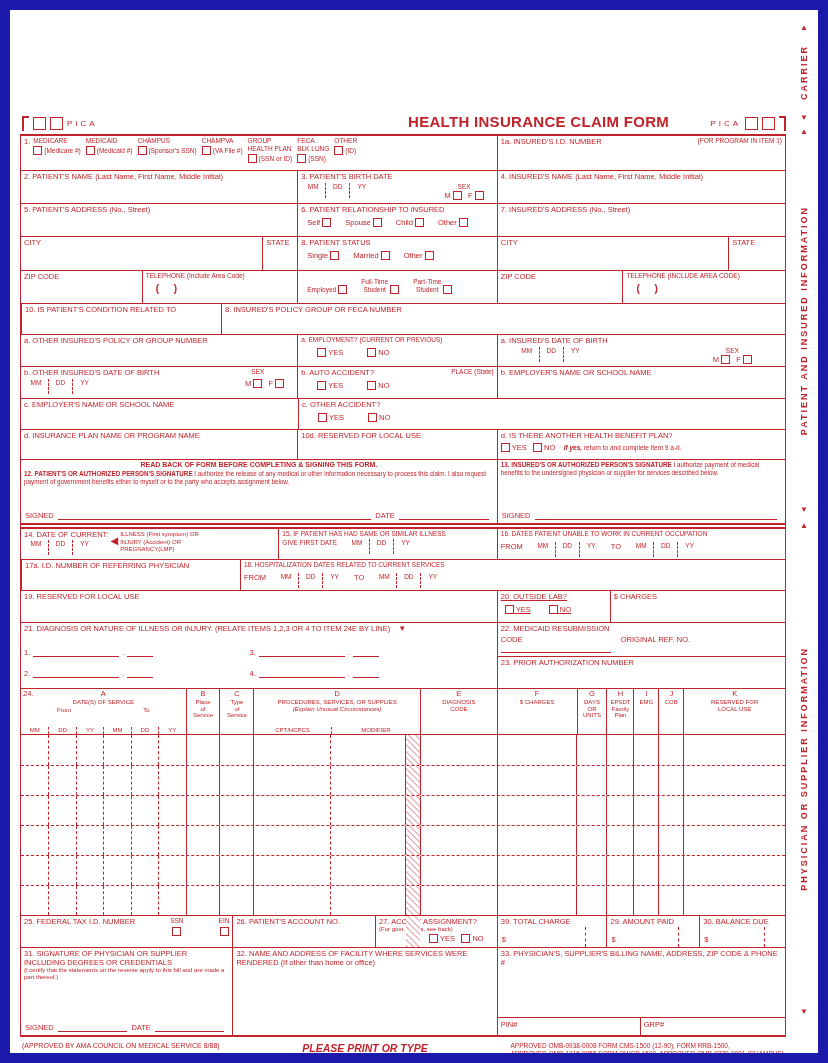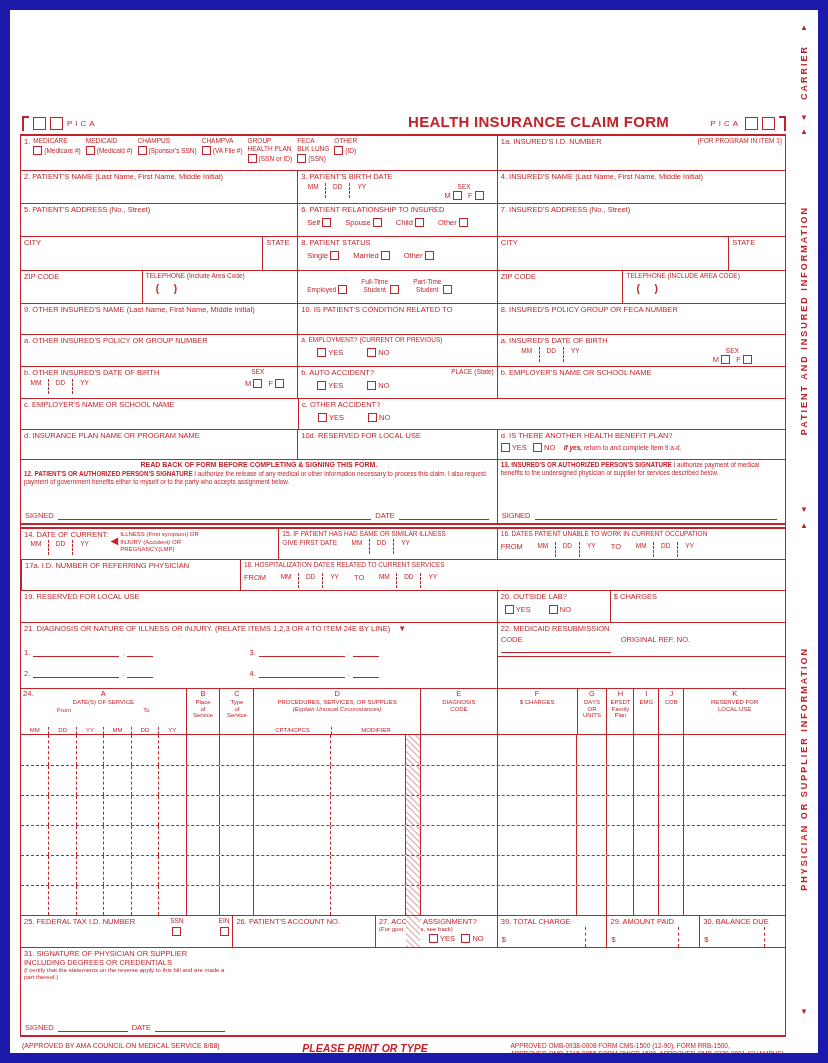--- a/index.html
+++ b/index.html
@@ -272,23 +272,20 @@
       <div class="cell" style="width:126px">
         <span class="lbl">ZIP CODE</span>
       </div>
       <div class="cell" style="width:163px">
         <span class="lbl sm">TELEPHONE (INCLUDE AREA CODE)</span>
         <div class="paren b">(          )</div>
       </div>
     </div>
 
     <div class="row" style="height:31px">
-      <div class="cell fc" style="width:277px">
-        <span class="lbl">9. OTHER INSURED'S NAME (Last Name, First Name, Middle Initial)</span>
-      </div>
       <div class="cell" style="width:200px">
         <span class="lbl">10. IS PATIENT'S CONDITION RELATED TO</span>
       </div>
       <div class="cell" style="width:289px">
         <span class="lbl">8. INSURED'S POLICY GROUP OR FECA NUMBER</span>
       </div>
     </div>
 
     <div class="row" style="height:32px">
       <div class="cell fc" style="width:277px">
@@ -481,21 +478,21 @@
           </div>
         </div>
       </div>
     </div>
 
     <div class="row" style="height:32px">
       <div class="cell fc" style="width:477px">
         <span class="lbl">19. RESERVED FOR LOCAL USE</span>
       </div>
       <div class="cell" style="width:289px;padding:0;display:flex;">
-        <div style="width:112px;padding:1px 3px;">
+        <div style="width:112px;padding:1px 3px;text-decoration:underline;">
           <span class="lbl">20. OUTSIDE LAB?</span>
           <div class="ynrow" style="padding-left:4px;gap:18px;">
             <span><span class="cb"></span> <span>YES</span></span>
             <span><span class="cb"></span> <span>NO</span></span>
           </div>
         </div>
         <div style="flex:1;border-left:1px solid var(--red);padding:1px 3px;">
           <span class="lbl">$ CHARGES</span>
         </div>
       </div>
@@ -533,20 +530,23 @@
       </div>
       <div class="cell" style="width:289px;padding:0;">
         <div style="height:34px;border-bottom:1px solid var(--red);padding:1px 3px;position:relative;">
           <span class="lbl">22. MEDICAID RESUBMISSION</span>
           <div style="display:flex;margin-top:2px;">
             <span style="width:120px;">CODE</span>
             <span>ORIGINAL REF. NO.</span>
           </div>
           <div style="position:absolute;left:3px;bottom:3px;width:110px;border-bottom:1px solid var(--red);"></div>
         </div>
+        <div style="height:31px;padding:1px 3px;">
+          <span class="lbl">23. PRIOR AUTHORIZATION NUMBER</span>
+        </div>
       </div>
     </div>
 
     <div class="row" style="height:46px">
       <div class="th fc" style="width:165px">
         <span class="num24">24.</span>
         <div class="tl">A</div>
         <div>DATE(S) OF SERVICE</div>
         <div class="fromto-h">
           <span>From</span>
@@ -788,20 +788,30 @@
       <div class="cell fc" style="width:212px">
         <span class="lbl">31. SIGNATURE OF PHYSICIAN OR SUPPLIER INCLUDING DEGREES OR CREDENTIALS</span>
         <span class="lbl xs">(I certify that the statements on the reverse apply to this bill and are made a part thereof.)</span>
         <div class="sigbar">
           <span>SIGNED</span>
           <span class="sline"></span>
           <span>DATE</span>
           <span class="sline short"></span>
         </div>
       </div>
+      <div class="cell" style="width:265px">
+        <span class="lbl">32. NAME AND ADDRESS OF FACILITY WHERE SERVICES WERE RENDERED (If other than home or office)</span>
+      </div>
+      <div class="cell" style="width:289px;padding-bottom:20px;">
+        <span class="lbl">33. PHYSICIAN'S, SUPPLIER'S BILLING NAME, ADDRESS, ZIP CODE &amp; PHONE #</span>
+        <div class="pinrow">
+          <div class="pincell"><span>PIN#</span></div>
+          <div class="grpcell"><span>GRP#</span></div>
+        </div>
+      </div>
     </div>
 
    </div>
 
    <div class="footer">
      <span class="f-ama">(APPROVED BY AMA COUNCIL ON MEDICAL SERVICE 8/88)</span>
      <span class="f-print">PLEASE PRINT OR TYPE</span>
      <span class="f-omb">
        <span>APPROVED OMB-0938-0008 FORM CMS-1500 (12-90),  FORM RRB-1500,</span>
        <span>APPROVED OMB-1215-0055 FORM OWCP-1500,  APPROVED OMB-0720-0001 (CHAMPUS)</span>

